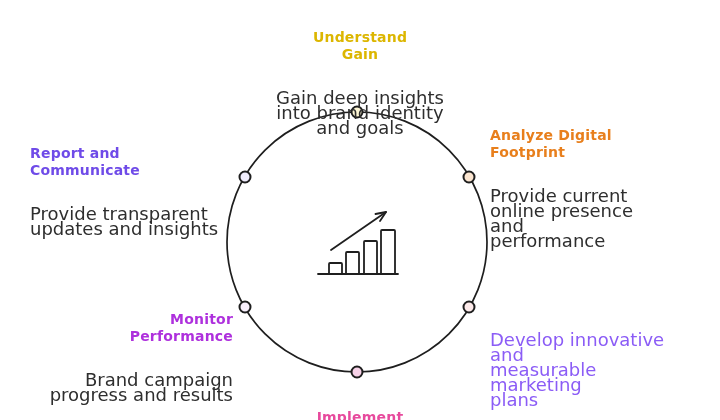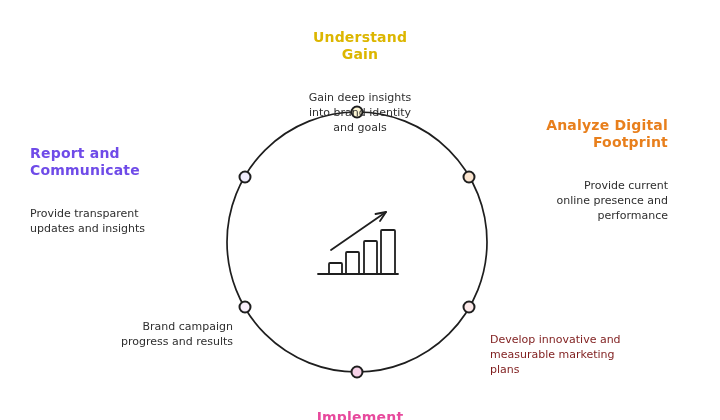--- a/index.html
+++ b/index.html
@@ -14,25 +14,25 @@
   .step{position:absolute;white-space:pre-line;}
   .step h3{
     margin:0;
     font-size:14px;
     line-height:17px;
     font-weight:bold;
     letter-spacing:.2px;
   }
   .step p{
     margin:8px 0 0 0;
-    font-size:11px;
+    font-size:18px;
     line-height:15px;
   }
   .step-top   {left:255px; top:10px;  width:210px; text-align:center;}
-  .step-ur    {left:490px; top:98px; width:178px; text-align:right;}
+  .step-ur    {left:490px; top:108px; width:178px; text-align:left;}
   .step-lr    {left:490px; top:293px; width:182px; text-align:left;}
   .step-bottom{left:255px; top:390px; width:210px; text-align:center;}
   .step-ll    {left:30px;  top:292px; width:203px; text-align:right;}
   .step-ul    {left:30px;  top:126px; width:203px; text-align:left;}
 </style>
 </head>
 <body>
 
 <div class="canvas">
 
@@ -68,31 +68,33 @@
 
   <div class="step step-ur">
     <h3 style="color: rgb(232, 127, 28);">Analyze Digital
 Footprint</h3>
     <p style="color: rgb(46, 46, 46);">Provide current
 online presence and
 performance</p>
   </div>
 
   <div class="step step-lr">
-    <p style="color: #7f1d1d; margin-top: 20px;">Develop innovative and
+    <p style="color: #8b5cf6; margin-top: 20px;">Develop innovative and
 measurable marketing
 plans</p>
   </div>
 
   <div class="step step-bottom">
     <h3 style="color: rgb(231, 74, 157);">Implement
 Campaigns</h3>
   </div>
 
   <div class="step step-ll">
+    <h3 style="color: rgb(174, 48, 221);">Monitor
+Performance</h3>
     <p style="color: rgb(46, 46, 46);">Brand campaign
 progress and results</p>
   </div>
 
   <div class="step step-ul">
     <h3 style="color: rgb(111, 75, 232);">Report and
 Communicate</h3>
     <p style="color: rgb(46, 46, 46);">Provide transparent
 updates and insights</p>
   </div>

